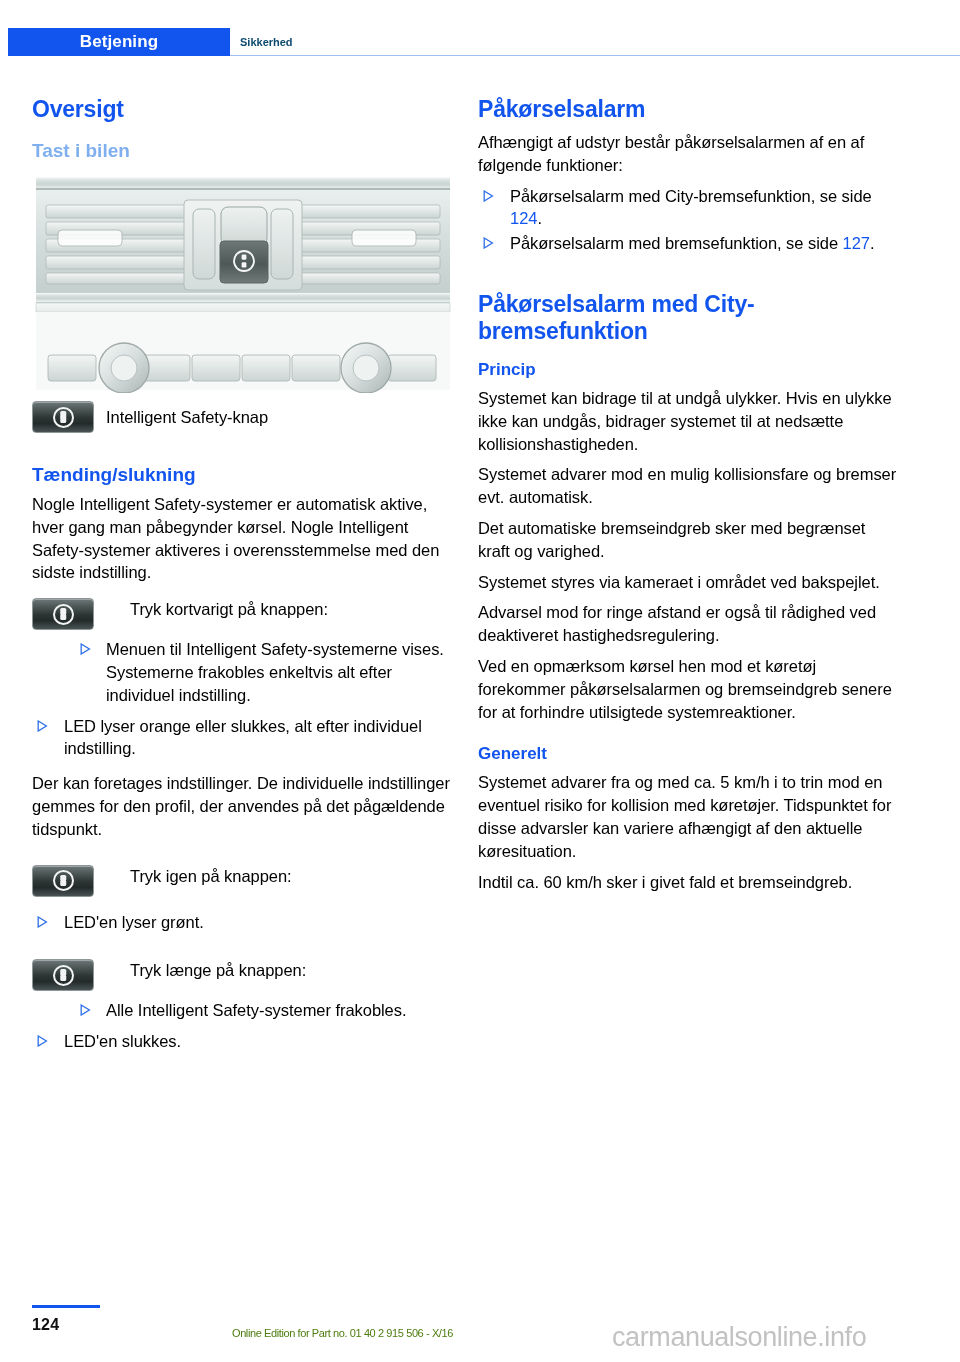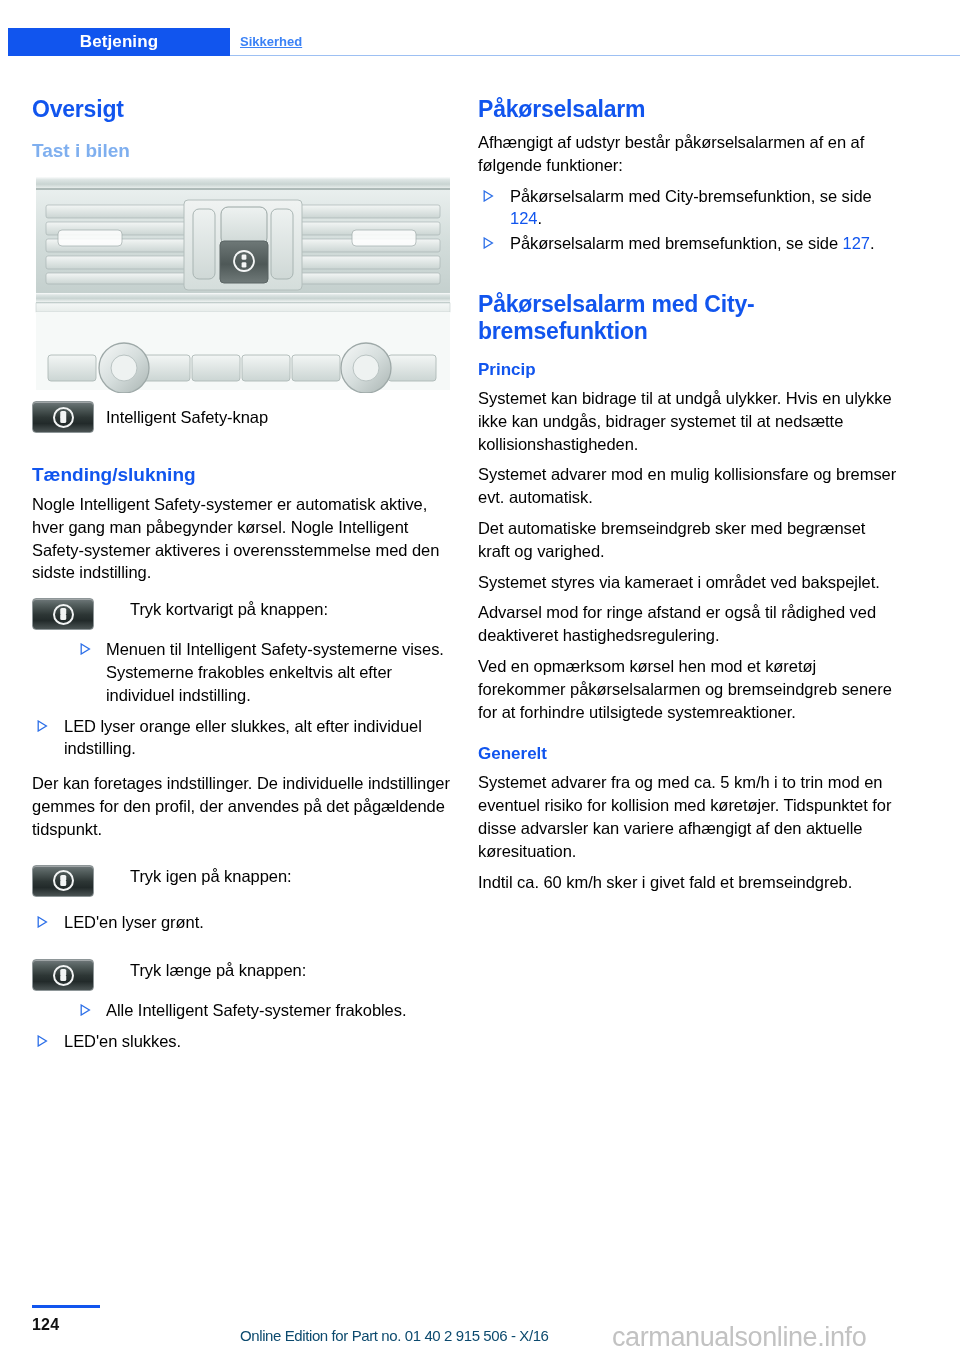--- a/index.html
+++ b/index.html
@@ -31,25 +31,24 @@
     font-weight: bold;
     font-size: 17px;
     line-height: 28px;
     text-align: center;
     letter-spacing: 0.1px;
   }
   .tab-inactive {
     position: absolute;
     left: 232px; top: 0;
     height: 28px;
-    color: #3b82f6;
-    font-weight: bold;
-    font-size: 13px;
+    color: #0c4a6e;
+    font-weight: bold;
+    font-size: 11px;
     line-height: 28px;
-    text-decoration: underline;
   }
   .tabbar-rule {
     position: absolute;
     left: 222px; top: 27px;
     width: 738px; height: 1.4px;
     background: #9dc0f3;
   }
 
   
   .col {
@@ -202,23 +201,23 @@
   .pagenum {
     position: absolute;
     left: 32px; top: 1316px;
     font-size: 16px;
     font-weight: bold;
     color: #111;
     letter-spacing: 0.2px;
   }
   .editionline {
     position: absolute;
-    left: 240px; top: 1327px;
-    font-size: 15px;
-    color: #0c4a6e;
+    left: 232px; top: 1327px;
+    font-size: 11px;
+    color: #4d7c0f;
     letter-spacing: -0.4px;
     white-space: nowrap;
   }
   .watermark {
     position: absolute;
     left: 612px; top: 1322px;
     font-size: 27px;
     color: #c2c2c2;
     letter-spacing: -0.4px;
     white-space: nowrap;

